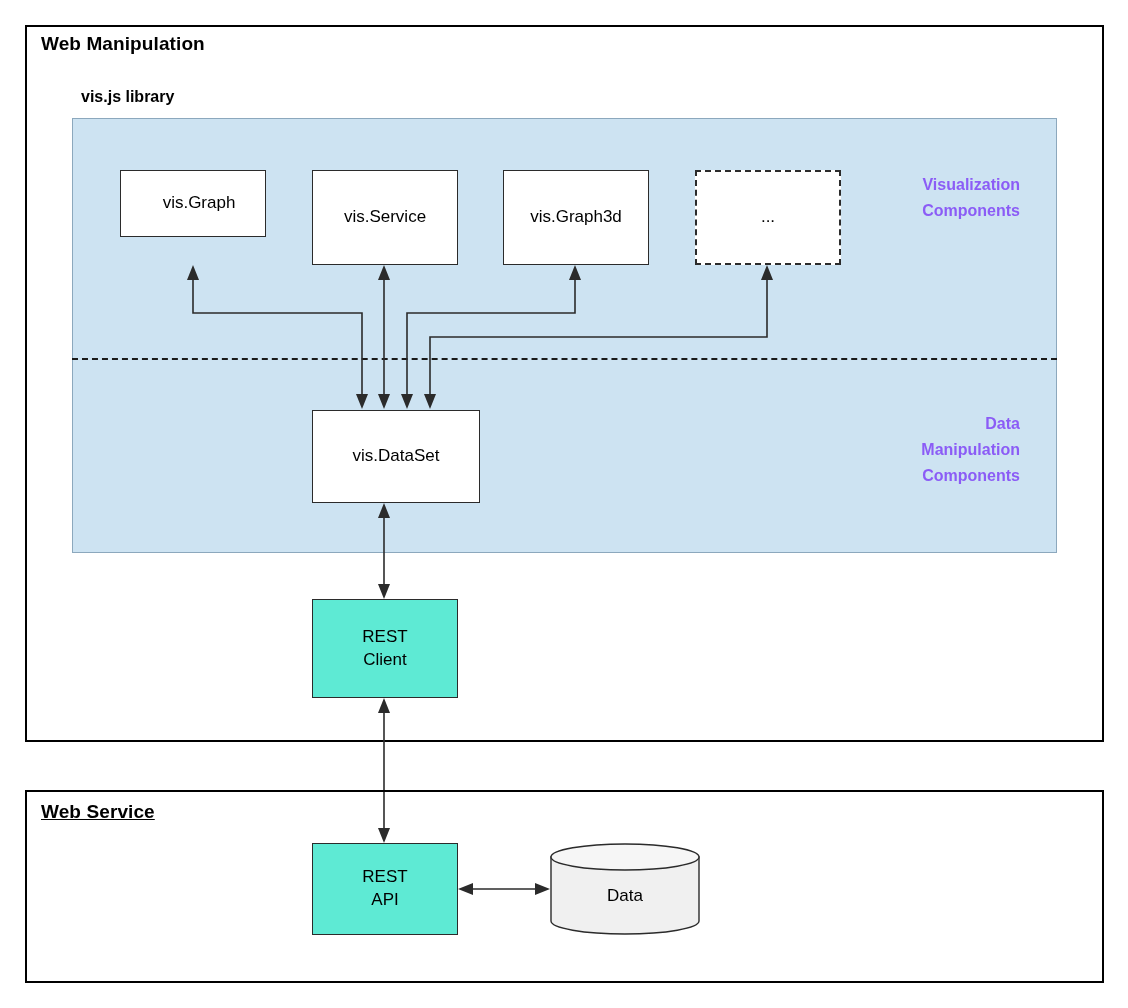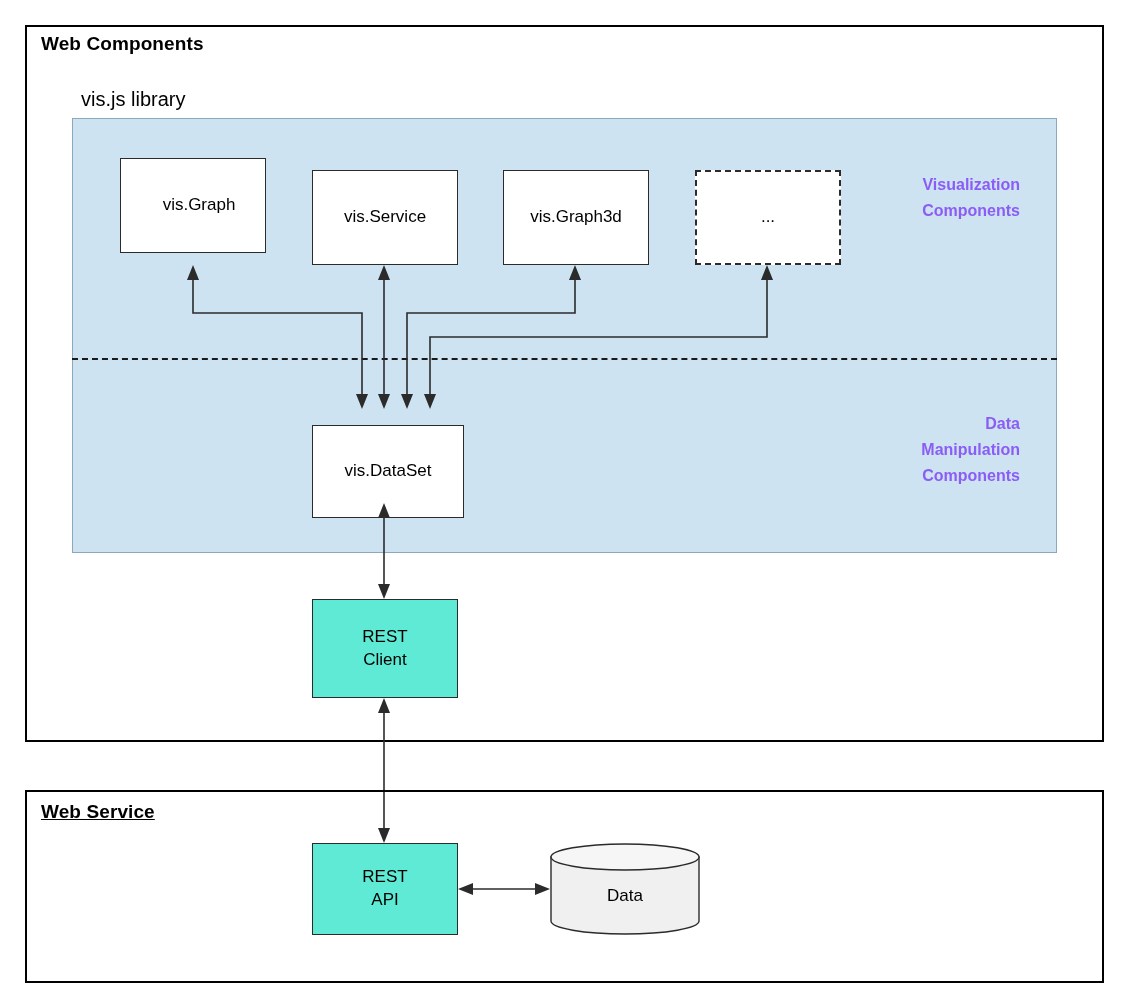--- a/index.html
+++ b/index.html
@@ -37,22 +37,22 @@
 
   
   .panel {
     position: absolute;
     background: #cde3f2;
     border: 1px solid #8ca8bd;
     box-sizing: border-box;
   }
   .panel-title {
     position: absolute;
-    font-size: 20px;
-    font-weight: normal;
+    font-size: 16px;
+    font-weight: bold;
     color: #000000;
     white-space: nowrap;
   }
   .panel-divider {
     position: absolute;
     border-top: 2px dashed #1a1a1a;
     height: 0;
   }
   .zone-label {
     position: absolute;
@@ -112,21 +112,21 @@
     stroke-width: 1.6;
     fill: none;
   }
 </style>
 </head>
 <body>
 
 <div id="canvas">
 
   <div class="frame" style="left:25px; top:25px; width:1079px; height:717px;"></div>
-  <div class="frame-title" style="left:41px; top:33px;">Web Components</div>
+  <div class="frame-title" style="left:41px; top:33px;">Web Manipulation</div>
 
   <div class="panel-title" style="left:81px; top:88px;">vis.js library</div>
   <div class="panel" style="left:72px; top:118px; width:985px; height:435px;"></div>
 
   <div class="panel-divider" style="left:72px; top:358px; width:985px;"></div>
 
   <div class="zone-label" style="left:797px; top:172px; width:223px;">Visualization
 Components</div>
   <div class="zone-label" style="left:797px; top:411px; width:223px;">Data
 Manipulation
@@ -144,26 +144,26 @@
 
     <path d="M575,272 L575,313 L407,313 L407,399"></path>
     <polygon points="575,265 569,280 581,280" fill="#2b2b2b" stroke="none"></polygon>
     <polygon points="407,409 401,394 413,394" fill="#2b2b2b" stroke="none"></polygon>
 
     <path d="M767,272 L767,337 L430,337 L430,399"></path>
     <polygon points="767,265 761,280 773,280" fill="#2b2b2b" stroke="none"></polygon>
     <polygon points="430,409 424,394 436,394" fill="#2b2b2b" stroke="none"></polygon>
   </svg>
 
-  <div class="node node-white" style="left:120px; top:158px; width:146px; height:95px;padding-left:12px;">vis.Graph</div>
+  <div class="node node-white" style="left:120px; top:170px; width:146px; height:67px;padding-left:12px;">vis.Graph</div>
   <div class="node node-white" style="left:312px; top:170px; width:146px; height:95px;">vis.Service</div>
   <div class="node node-white" style="left:503px; top:170px; width:146px; height:95px;">vis.Graph3d</div>
   <div class="node node-dashed" style="left:695px; top:170px; width:146px; height:95px;">...</div>
 
-  <div class="node node-white" style="left:312px; top:410px; width:152px; height:93px;margin-top:15px;">vis.DataSet</div>
+  <div class="node node-white" style="left:312px; top:410px; width:168px; height:93px;">vis.DataSet</div>
 
   <svg class="conn" style="left:0; top:0; width:1128px; height:1008px;">
     <path d="M384,513 L384,589"></path>
     <polygon points="384,503 378,518 390,518" fill="#2b2b2b" stroke="none"></polygon>
     <polygon points="384,599 378,584 390,584" fill="#2b2b2b" stroke="none"></polygon>
   </svg>
 
   <div class="node node-gray" style="left:312px; top:599px; width:146px; height:99px;">REST
 Client</div>
 

